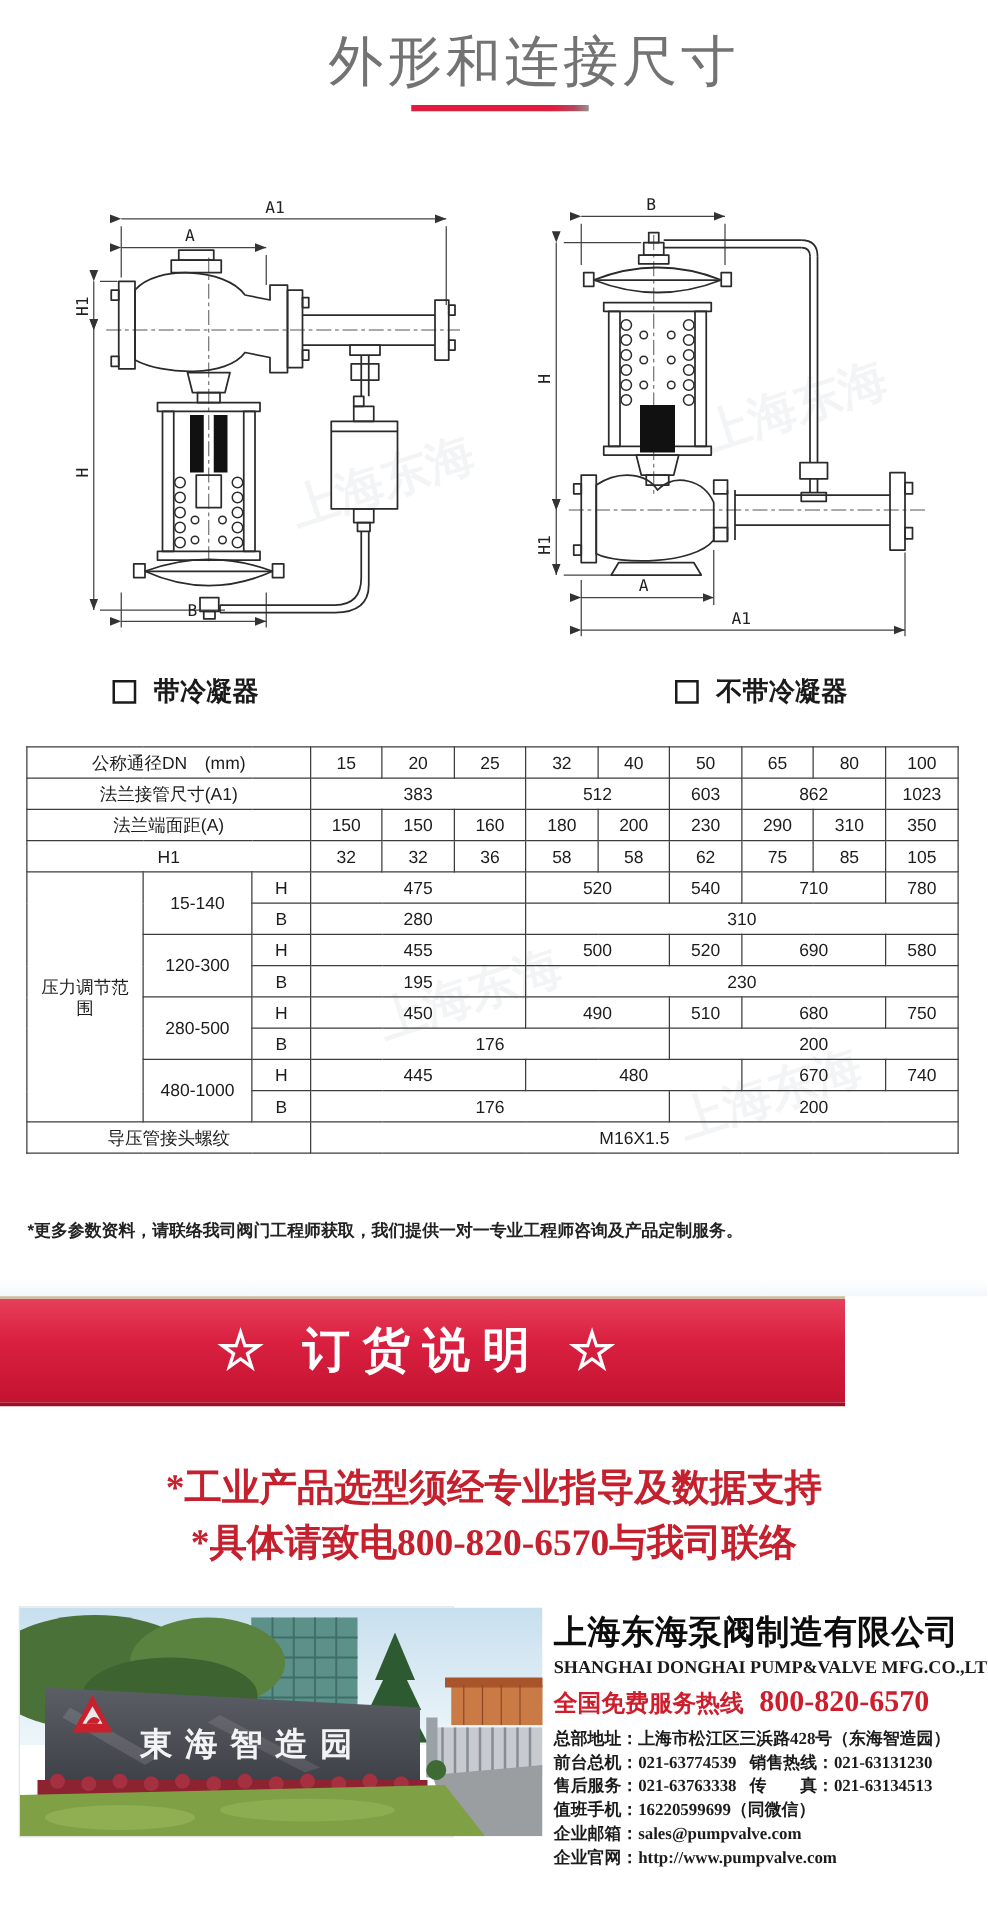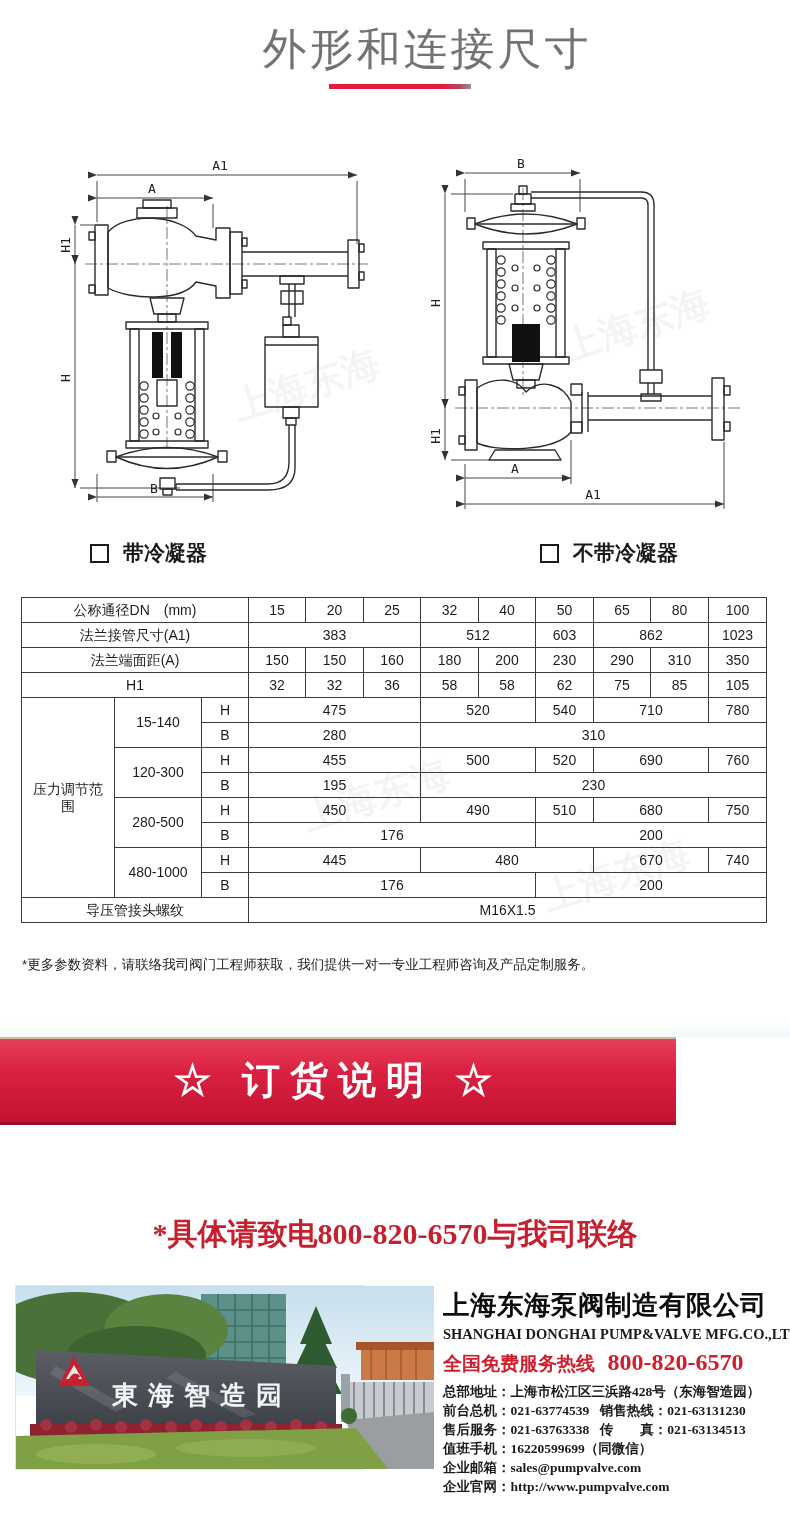--- a/index.html
+++ b/index.html
@@ -18,21 +18,21 @@
   .dia svg{display:block;}
   .dims{font-family:"DejaVu Sans Mono",monospace;font-size:13px;fill:#222;}
   .cap{position:absolute;font-size:21px;font-weight:bold;color:#1a1a1a;display:flex;align-items:center;}
   .cap .box{display:inline-block;width:15px;height:15px;border:2px solid #1a1a1a;margin-right:14px;}
   
   table.spec{position:absolute;left:21px;top:597px;width:746px;border-collapse:collapse;
              table-layout:fixed;font-size:14px;color:#1c1c1c;}
   table.spec td{border:1px solid #3c3c3c;text-align:center;vertical-align:middle;
                 height:24px;padding:0 5px;line-height:1.15;}
   
-  .note{position:absolute;left:22px;top:956px;width:740px;font-size:13.5px;font-weight:400;color:#222;}
+  .note{position:absolute;left:22px;top:976px;width:740px;font-size:13.5px;font-weight:700;color:#222;}
   
   .pre-banner{position:absolute;left:0;top:1022px;width:790px;height:15px;
               background:linear-gradient(180deg,#ffffff,#f3f8fb);}
   .banner{position:absolute;left:0;top:1037px;width:676px;height:88px;
           background:linear-gradient(180deg,#e6405b 0%,#da2040 40%,#c31331 100%);
           border-top:2px solid #ccbc9c;border-bottom:3px solid #9e0e27;box-sizing:border-box;
           display:flex;align-items:center;justify-content:center;}
   .banner span{color:#fff;font-size:38px;font-weight:900;letter-spacing:10px;}
   
   .slogan{position:absolute;left:0;width:790px;text-align:center;color:#c5202e;
@@ -368,21 +368,21 @@
       <td colspan="3">280</td>
       <td colspan="6">310</td>
     </tr>
     <tr>
       <td rowspan="2">120-300</td>
       <td>H</td>
       <td colspan="3">455</td>
       <td colspan="2">500</td>
       <td>520</td>
       <td colspan="2">690</td>
-      <td>760</td>
+      <td>580</td>
     </tr>
     <tr>
       <td>B</td>
       <td colspan="3">195</td>
       <td colspan="6">230</td>
     </tr>
     <tr>
       <td rowspan="2">280-500</td>
       <td>H</td>
       <td colspan="3">450</td>
@@ -415,20 +415,21 @@
     </tr>
   </tbody>
     </table>
 
   <div class="note">*更多参数资料，请联络我司阀门工程师获取，我们提供一对一专业工程师咨询及产品定制服务。</div>
 
   <div class="pre-banner"></div>
   <div class="banner">
     <span>☆ 订货说明 ☆</span>
   </div>
+  <div class="slogan slogan1">*工业产品选型须经专业指导及数据支持</div>
   <div class="slogan slogan2">*具体请致电800-820-6570与我司联络</div>
 
   <div class="photo">
     <svg width="418" height="183" viewBox="0 0 418 183">
       <defs>
         <linearGradient id="skyg" x1="0" y1="0" x2="0" y2="1">
           <stop offset="0" stop-color="#c7dfee"></stop>
             <stop offset="1" stop-color="#eef6fa"></stop>
         </linearGradient>
         <linearGradient id="stoneg" x1="0" y1="0" x2="0" y2="1">

